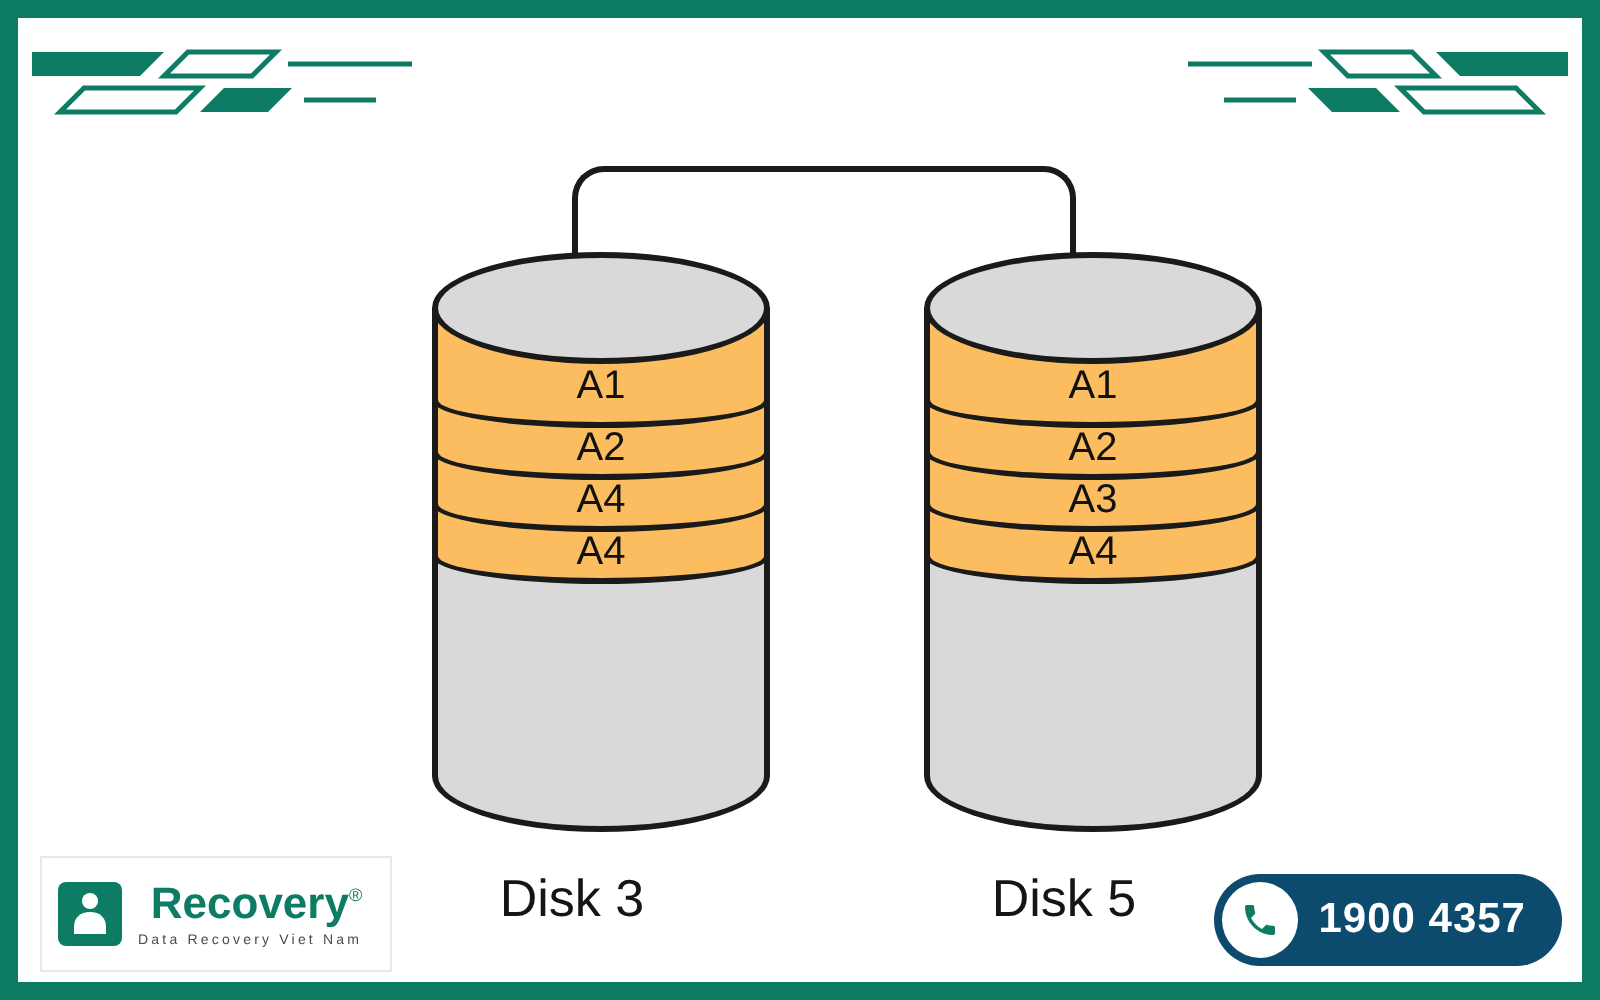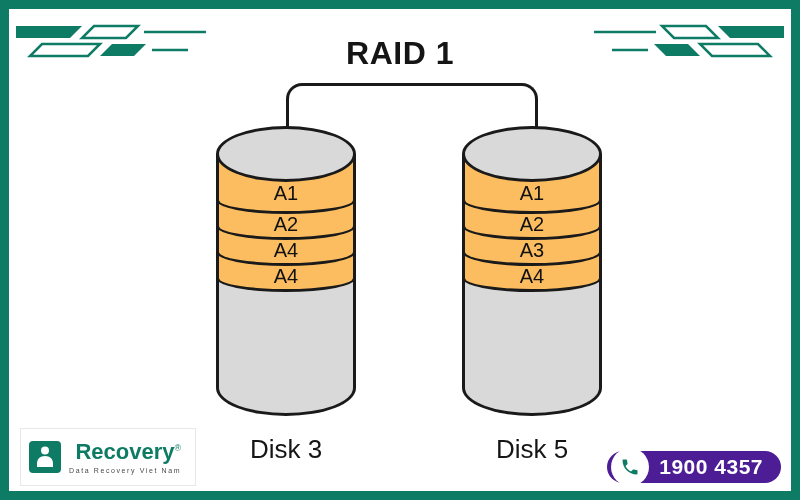--- a/index.html
+++ b/index.html
@@ -20,21 +20,21 @@
   }
   .connector{
     position:absolute;top:74px;left:277px;width:246px;height:60px;
     border:3px solid #1a1a1a;border-bottom:none;
     border-radius:16px 16px 0 0;z-index:0;
   }
   
   .disk{position:absolute;top:117px;width:140px;z-index:1;}
   .disk-0{left:207px;}
   .disk-1{left:453px;}
-  .cyl{position:relative;width:140px;height:290px;margin:0 auto;}
+  .cyl{position:relative;width:169px;height:290px;margin:0 auto;}
   .cyl-top{
     position:absolute;top:0;left:0;width:100%;height:56px;box-sizing:border-box;
     background:#d9d9d9;border:3px solid #1a1a1a;border-radius:50%;z-index:6;
   }
   .cyl-body{
     position:absolute;top:28px;left:0;width:100%;height:262px;box-sizing:border-box;
     background:#d9d9d9;border:3px solid #1a1a1a;border-top:none;
     border-radius:0 0 50% 50% / 0 0 28px 28px;z-index:1;
   }
   .bands{position:absolute;top:28px;left:0;width:100%;z-index:2;}
@@ -58,22 +58,22 @@
     background:#ffffff;display:flex;align-items:center;gap:8px;
     padding:4px 14px 4px 8px;box-shadow:0 0 0 1px #e8e8e8;z-index:10;text-align:right;
   }
   .logo-icon{width:32px;height:32px;flex:0 0 auto;}
   .logo-text{display:flex;flex-direction:column;line-height:1;}
   .brand{font-size:22px;font-weight:bold;color:#0E7C64;}
   .reg{font-size:9px;vertical-align:super;font-weight:normal;}
   .tagline{font-size:7px;letter-spacing:1.6px;color:#4a4a4a;margin-top:4px;}
   
   .phone-badge{
-    position:absolute;right:10px;bottom:8px;height:32px;
-    background:#4c1d95;border-radius:26px;display:flex;align-items:center;
+    position:absolute;right:10px;bottom:8px;height:46px;
+    background:#0c4a6e;border-radius:26px;display:flex;align-items:center;
     gap:10px;padding:0 18px 0 4px;z-index:10;text-align:right;
   }
   .phone-circle{
     width:38px;height:38px;background:#fff;border-radius:50%;
     display:flex;align-items:center;justify-content:center;flex:0 0 auto;
   }
   .phone-number{font-size:21px;font-weight:bold;color:#ffffff;letter-spacing:0.5px;}
 </style>
 </head>
 <body>
@@ -94,21 +94,20 @@
     <g fill="none" stroke="#0E7C64" stroke-width="2.5">
       <polygon points="0,8 66,8 54,20 0,20" fill="#0E7C64" stroke="none"></polygon>
       <polygon points="78,8 122,8 110,20 66,20"></polygon>
       <line x1="128" y1="14" x2="190" y2="14"></line>
       <polygon points="26,26 84,26 72,38 14,38"></polygon>
       <polygon points="96,26 130,26 118,38 84,38" fill="#0E7C64" stroke="none"></polygon>
       <line x1="136" y1="32" x2="172" y2="32"></line>
     </g>
   </svg>
 
-  <h1 class="title">RAID 1</h1>
   <div class="connector"></div>
 
   <div class="disk disk-0">
     <div class="cyl">
       <div class="cyl-body"></div>
       <div class="bands">
         <div class="band">A1</div>
         <div class="band">A2</div>
         <div class="band">A4</div>
         <div class="band">A4</div>

